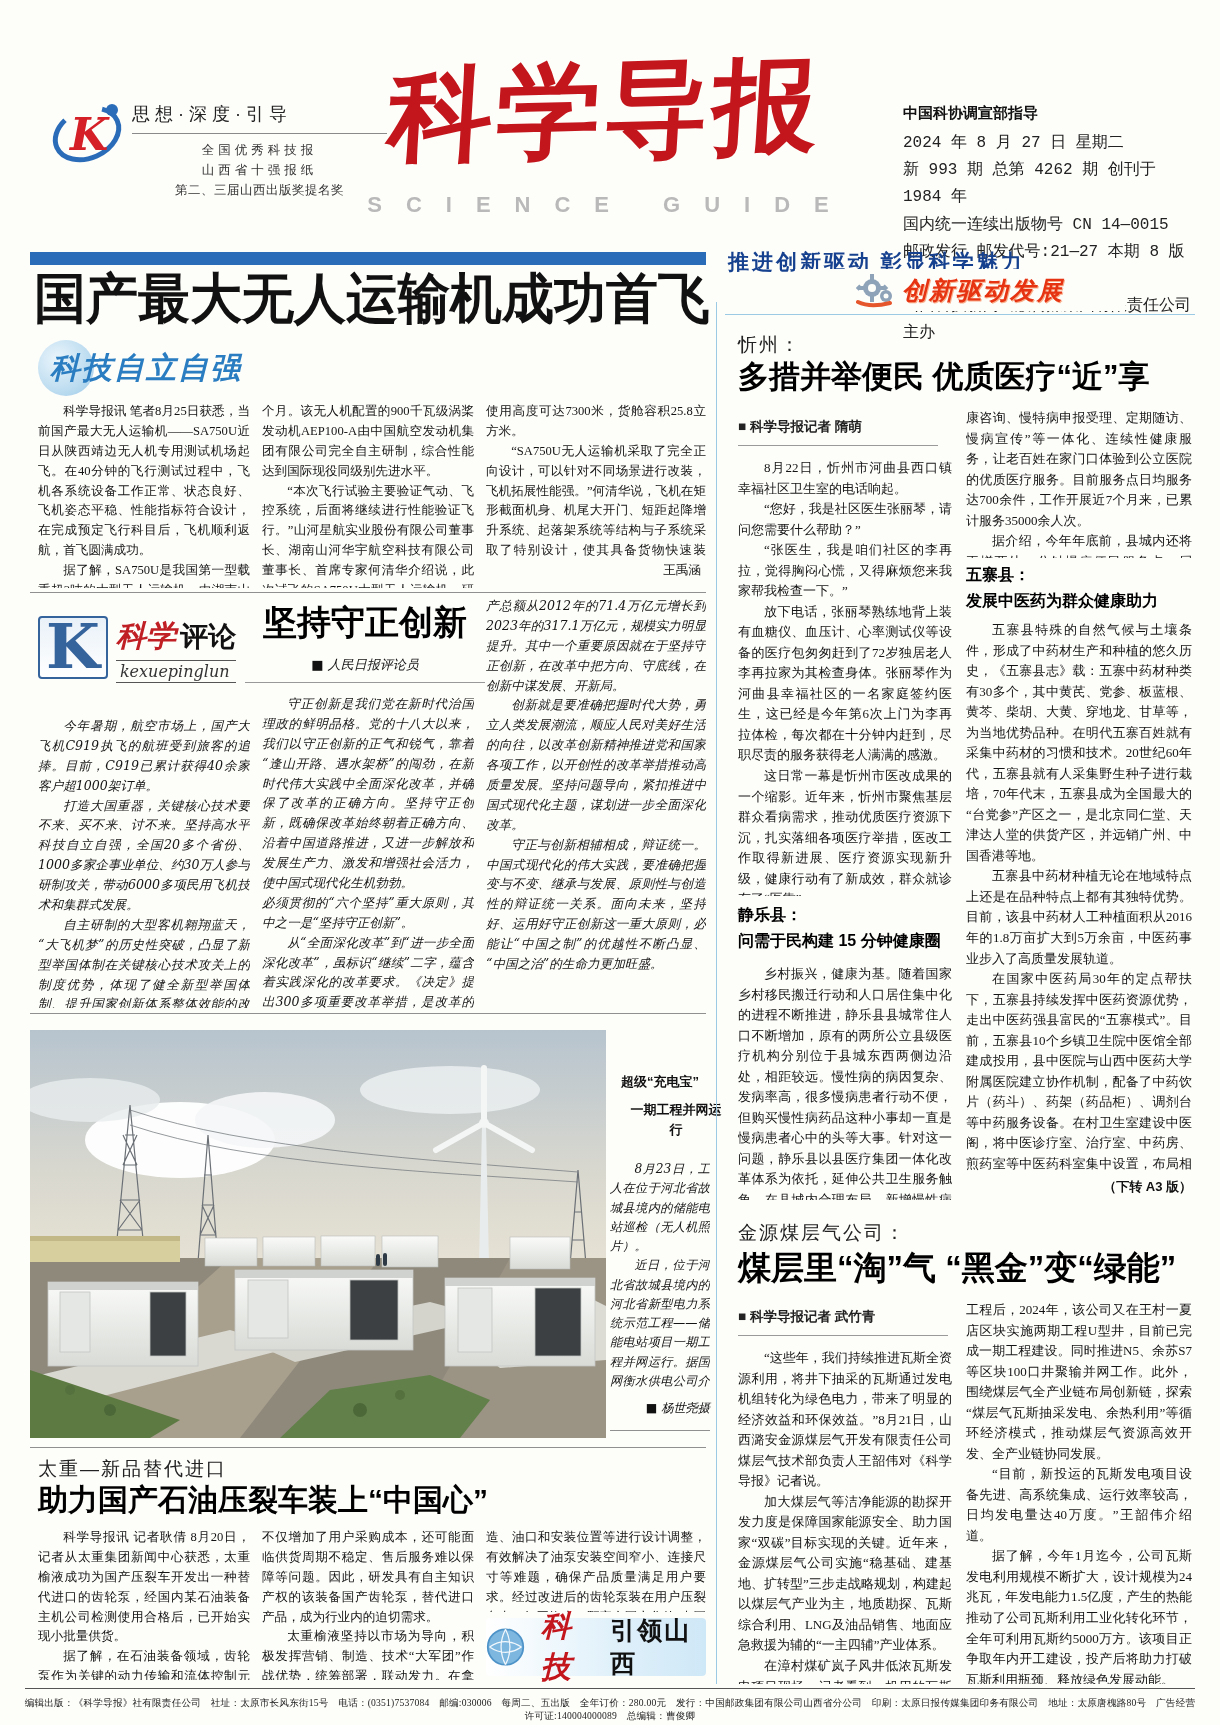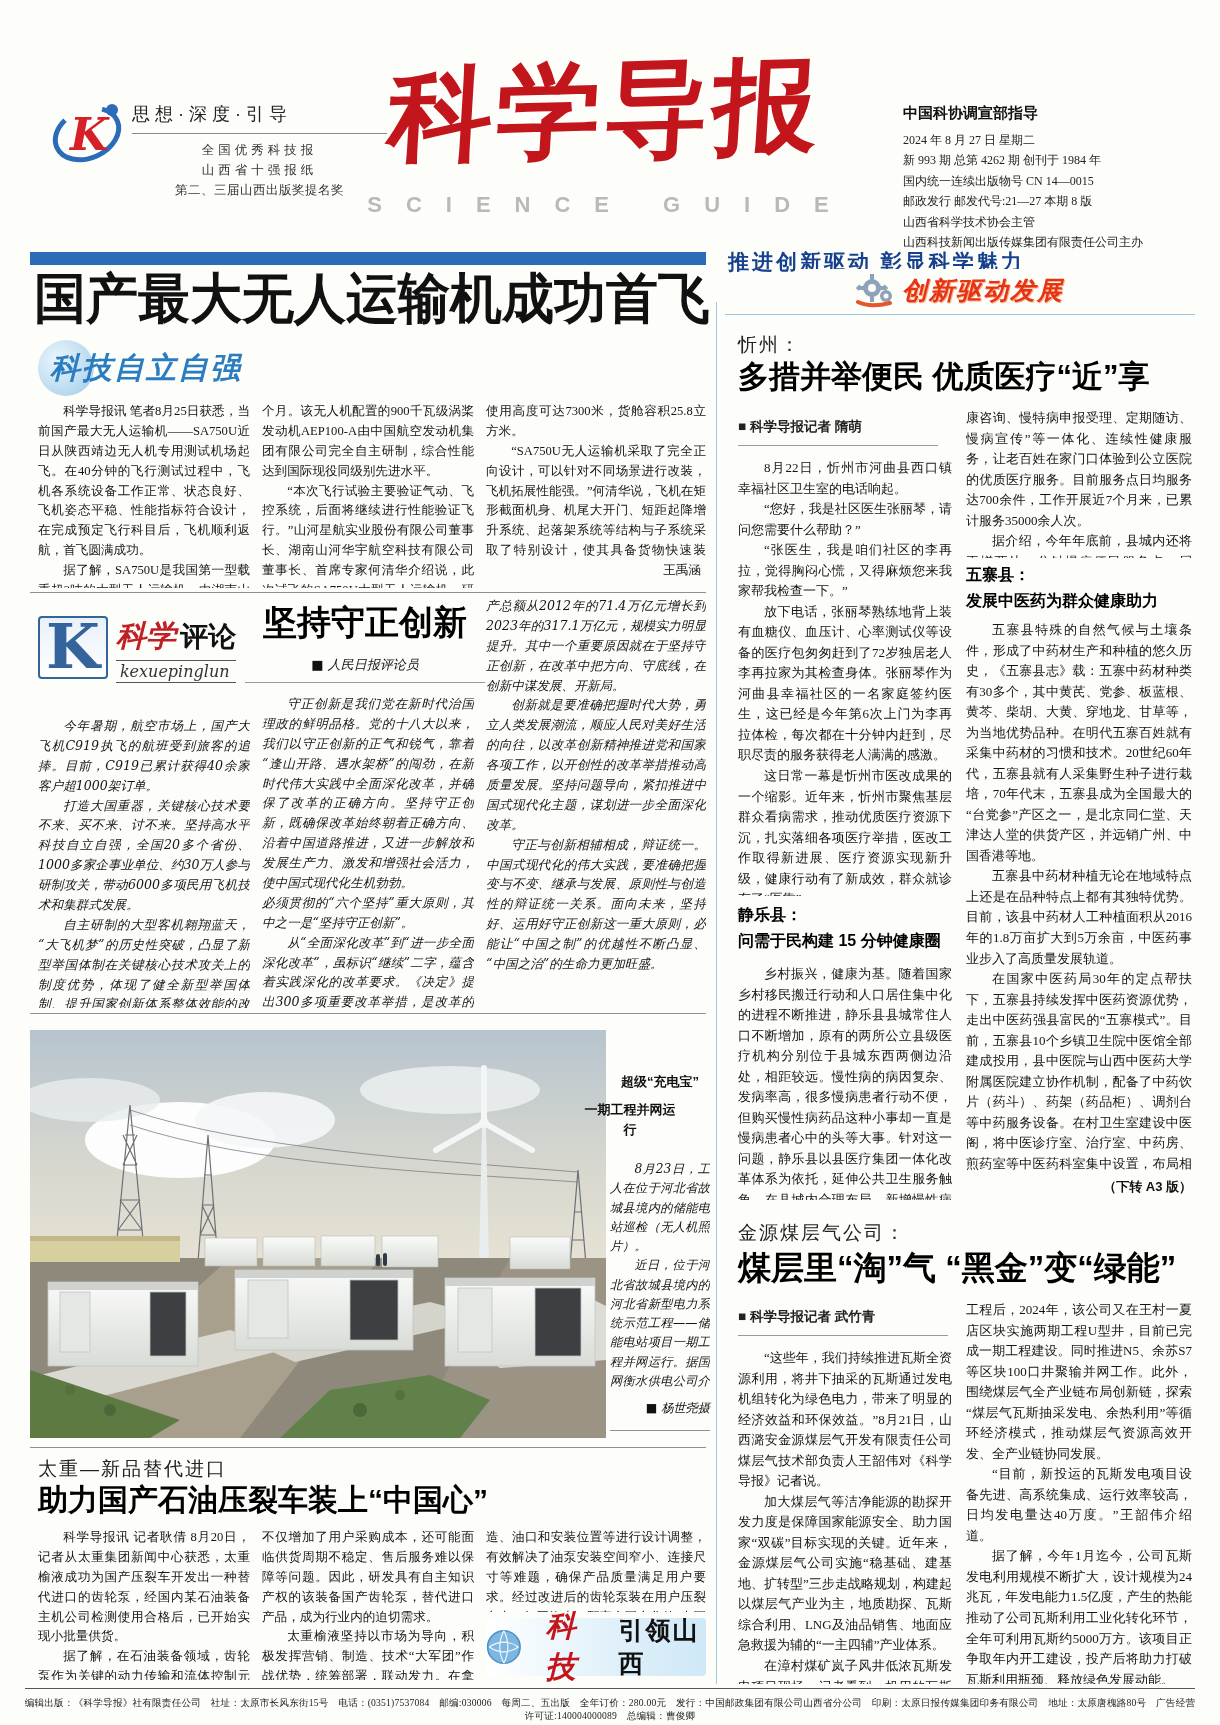--- a/index.html
+++ b/index.html
@@ -9,21 +9,21 @@
   
   .m-slogan-big{font-size:18px;letter-spacing:5px;color:#222;}
   .m-slogan hr{border:none;border-top:1px solid #8a8a8a;margin:7px 0 6px;}
   .m-award{font-size:12.5px;letter-spacing:4px;color:#333;line-height:1.6;text-align:center;}
   .m-award.tight{letter-spacing:0.5px;}
   .m-title{font-family:"DejaVu Serif",serif;font-weight:bold;color:#c3161c;
            font-size:104px;line-height:1;transform:skewX(-5deg) rotate(-1.5deg);
            letter-spacing:4px;text-align:center;white-space:nowrap;}
   .m-title-en{font-size:22px;letter-spacing:24px;color:#b9b9b9;text-align:center;font-weight:bold;}
   .m-guidance{font-size:15px;font-weight:bold;color:#111;margin-bottom:7px;}
-  .m-issue{font-size:12px;line-height:1.7;color:#222;font-family:Liberation Serif, serif;}
+  .m-issue{font-size:16px;line-height:1.7;color:#222;font-family:Liberation Mono, monospace;}
   .bluebar{background:#2b6cb8;}
   .tagline{font-size:21px;font-weight:bold;color:#16418e;letter-spacing:3px;white-space:nowrap;}
   
   .h-lead{font-size:52px;font-weight:900;letter-spacing:0;text-align:center;
           transform:scaleY(1.04);white-space:nowrap;}
   .h2{font-weight:bold;color:#000;}
   .kicker{font-size:19px;color:#222;letter-spacing:2px;}
   .byline{font-size:13.5px;font-weight:bold;color:#222;padding-bottom:9px;border-bottom:1px solid #9a9a9a;}
   .subhead{font-size:16px;font-weight:bold;line-height:1.65;color:#000;}
   
@@ -49,21 +49,21 @@
   .klogo{display:flex;align-items:flex-start;gap:8px;}
   .klogo .kbox{font-family:"DejaVu Serif",serif;font-size:62px;font-weight:bold;color:#35639c;
                line-height:.95;background:linear-gradient(180deg,#e9f1f8,#fff);padding:0 6px;
                border:2px solid #35639c;border-radius:4px;}
   .klogo .names{}
   .klogo .cnr{font-family:"DejaVu Serif",serif;font-style:italic;font-weight:bold;
               font-size:30px;color:#c01f24;}
   .klogo .cnb{font-family:"DejaVu Serif",serif;font-weight:bold;font-size:28px;color:#111;}
   .klogo .pin{font-family:"DejaVu Serif",serif;font-style:italic;font-size:16px;color:#333;
               border-top:1px solid #555;border-bottom:1px solid #555;padding:1px 4px;margin-top:3px;}
-  .brand{display:flex;align-items:center;gap:24px;justify-content:center;
+  .brand{display:flex;align-items:center;gap:16px;justify-content:center;
          background:linear-gradient(90deg,#ffffff,#dff0fa 60%,#cfe8f7);border-radius:4px;}
   .brand .red{font-family:"DejaVu Serif",serif;font-style:italic;font-weight:bold;font-size:30px;color:#c3161c;}
   .brand .blk{font-weight:bold;font-size:25px;color:#111;letter-spacing:2px;}
   .cap-title{font-size:13px;font-weight:bold;line-height:1.55;text-align:center;}
   .footer{font-size:9.6px;color:#222;text-align:center;font-family:"Liberation Serif",serif;letter-spacing:.2px;}
 </style>
 </head>
 <body>
 
 <div id="page">
@@ -230,21 +230,21 @@
 
     <polygon points="0,408 0,340 60,360 150,390 120,408" fill="#5d7a43"></polygon>
     <polygon points="250,408 300,360 400,345 460,370 430,408" fill="#62804a"></polygon>
     <circle cx="80" cy="380" r="6" fill="#4c6838"></circle>
       <circle cx="330" cy="380" r="7" fill="#4c6838"></circle>
     <circle cx="370" cy="365" r="5" fill="#55713e"></circle>
       <circle cx="40" cy="360" r="5" fill="#55713e"></circle>
   </svg>
 
   <div class="abs cap-title" style="left:610px;top:1072px;width:100px">超级“充电宝”</div>
-  <div class="abs cap-title" style="left:580px;top:1100px;width:100px">一期工程并网运行</div>
+  <div class="abs cap-title" style="left:626px;top:1100px;width:100px">一期工程并网运行</div>
   <div class="abs textcol kai" style="left:610px;top:1160px;width:100px;height:232px;font-size:12.2px">
       <p>8月23日，工人在位于河北省故城县境内的储能电站巡检（无人机照片）。</p>
       <p>近日，位于河北省故城县境内的河北省新型电力系统示范工程——储能电站项目一期工程并网运行。据国网衡水供电公司介绍，该项目是通过储能设备削峰填谷，全面提升区域电网内的风电和光伏消纳能力，为当地经济发展提供可靠绿色电能。项目设计总容量200兆瓦，一期工程15兆瓦，二期工程185兆瓦，全部建成投运后，预计每年可提高清洁能源消纳1.2亿千瓦时，减少碳排放8万吨。</p>
     </div>
   <div class="abs kai" style="left:610px;top:1400px;width:100px;text-align:right;font-size:12.2px">■ 杨世尧摄</div>
   <div class="abs hr" style="left:610px;top:1430px;width:100px"></div>
 
   <div class="abs hr" style="left:30px;top:1447px;width:676px"></div>
 
   <div class="abs kicker" style="left:38px;top:1456px">太重—新品替代进口</div>

